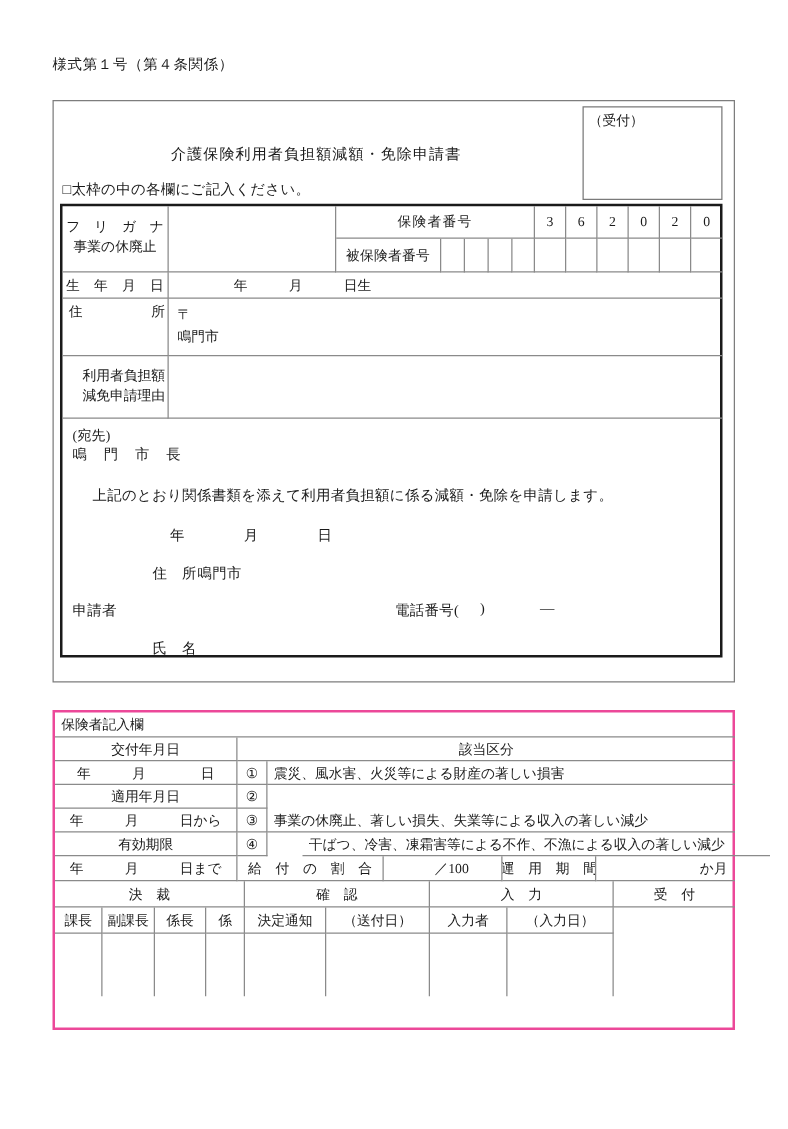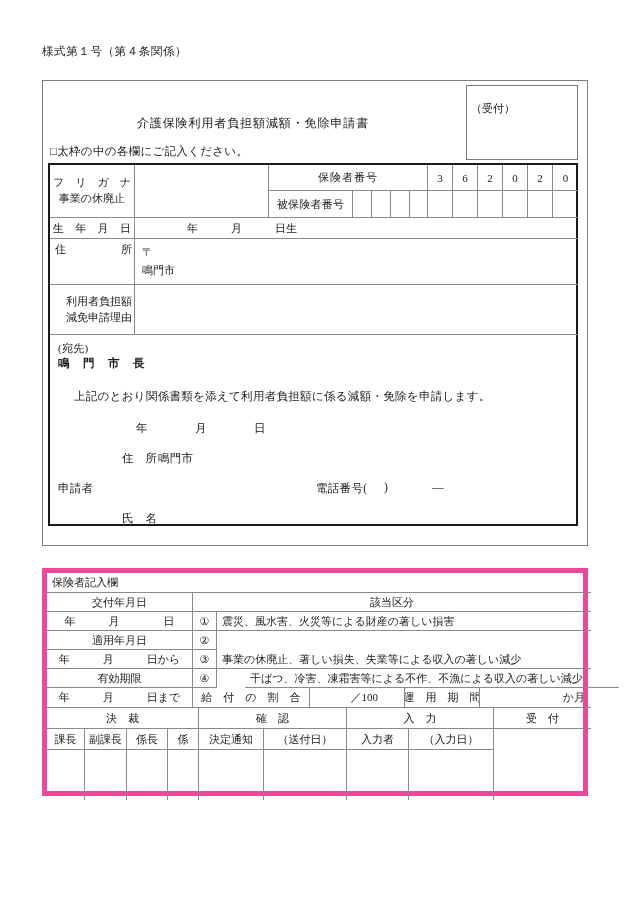--- a/index.html
+++ b/index.html
@@ -41,21 +41,21 @@
   }
 
   
   .receipt-box {
     position: absolute;
     left: 466px; top: 85px;
     width: 112px; height: 75px;
     border: 1px solid #7a7a7a;
     box-sizing: border-box;
     font-size: 11px;
-    padding: 15px 0 0 4px;
+    padding: 3px 0 0 4px;
   }
 
   
   .main-title {
     position: absolute;
     left: 48px; top: 115px;
     width: 410px;
     text-align: center;
     font-size: 12px;
     letter-spacing: .9px;
@@ -126,22 +126,22 @@
     position: absolute;
     white-space: nowrap;
     font-size: 11.5px;
     letter-spacing: .3px;
   }
 
   
   .lower-table {
     position: absolute;
     left: 42px; top: 568px;
-    width: 546px; height: 228px;
-    border: 5px solid #ec4899;
+    width: 546px; height: 256px;
+    border: 2px solid #ec4899;
     box-sizing: border-box;
   }
   .lower-table .cell {
     position: absolute;
     box-sizing: border-box;
     font-size: 11px;
     overflow: hidden;
     white-space: nowrap;
   }
   .ctr {
@@ -276,21 +276,21 @@
         <span>利用者負担額</span>
         <span>減免申請理由</span>
       </div>
     </div>
     <div class="cell bb" style="left:85px;top:120px;width:443px;height:50px;">
       <div class="lbl-left"></div>
     </div>
 
     <div class="free-region" style="left:0;top:170px;width:528px;height:189px;">
       <div class="ft" style="left:8px;top:6px;font-size:11px;">(宛先)</div>
-      <div class="ft" style="left:8px;top:21px;letter-spacing:1px;font-weight:bold;">鳴　門　市　長</div>
+      <div class="ft" style="left:8px;top:21px;letter-spacing:1px;">鳴　門　市　長</div>
       <div class="ft" style="left:24px;top:54px;">上記のとおり関係書類を添えて利用者負担額に係る減額・免除を申請します。</div>
       <div class="ft" style="left:86px;top:86px;">年　　　　月　　　　日</div>
       <div class="ft" style="left:72px;top:116px;">住　所</div>
       <div class="ft" style="left:108px;top:116px;">鳴門市</div>
       <div class="ft" style="left:8px;top:146px;">申請者</div>
       <div class="ft" style="left:266px;top:146px;">電話番号(</div>
       <div class="ft" style="left:334px;top:146px;">)</div>
       <div class="ft" style="left:382px;top:146px;">―</div>
       <div class="ft" style="left:72px;top:176px;">氏　名</div>
     </div>

